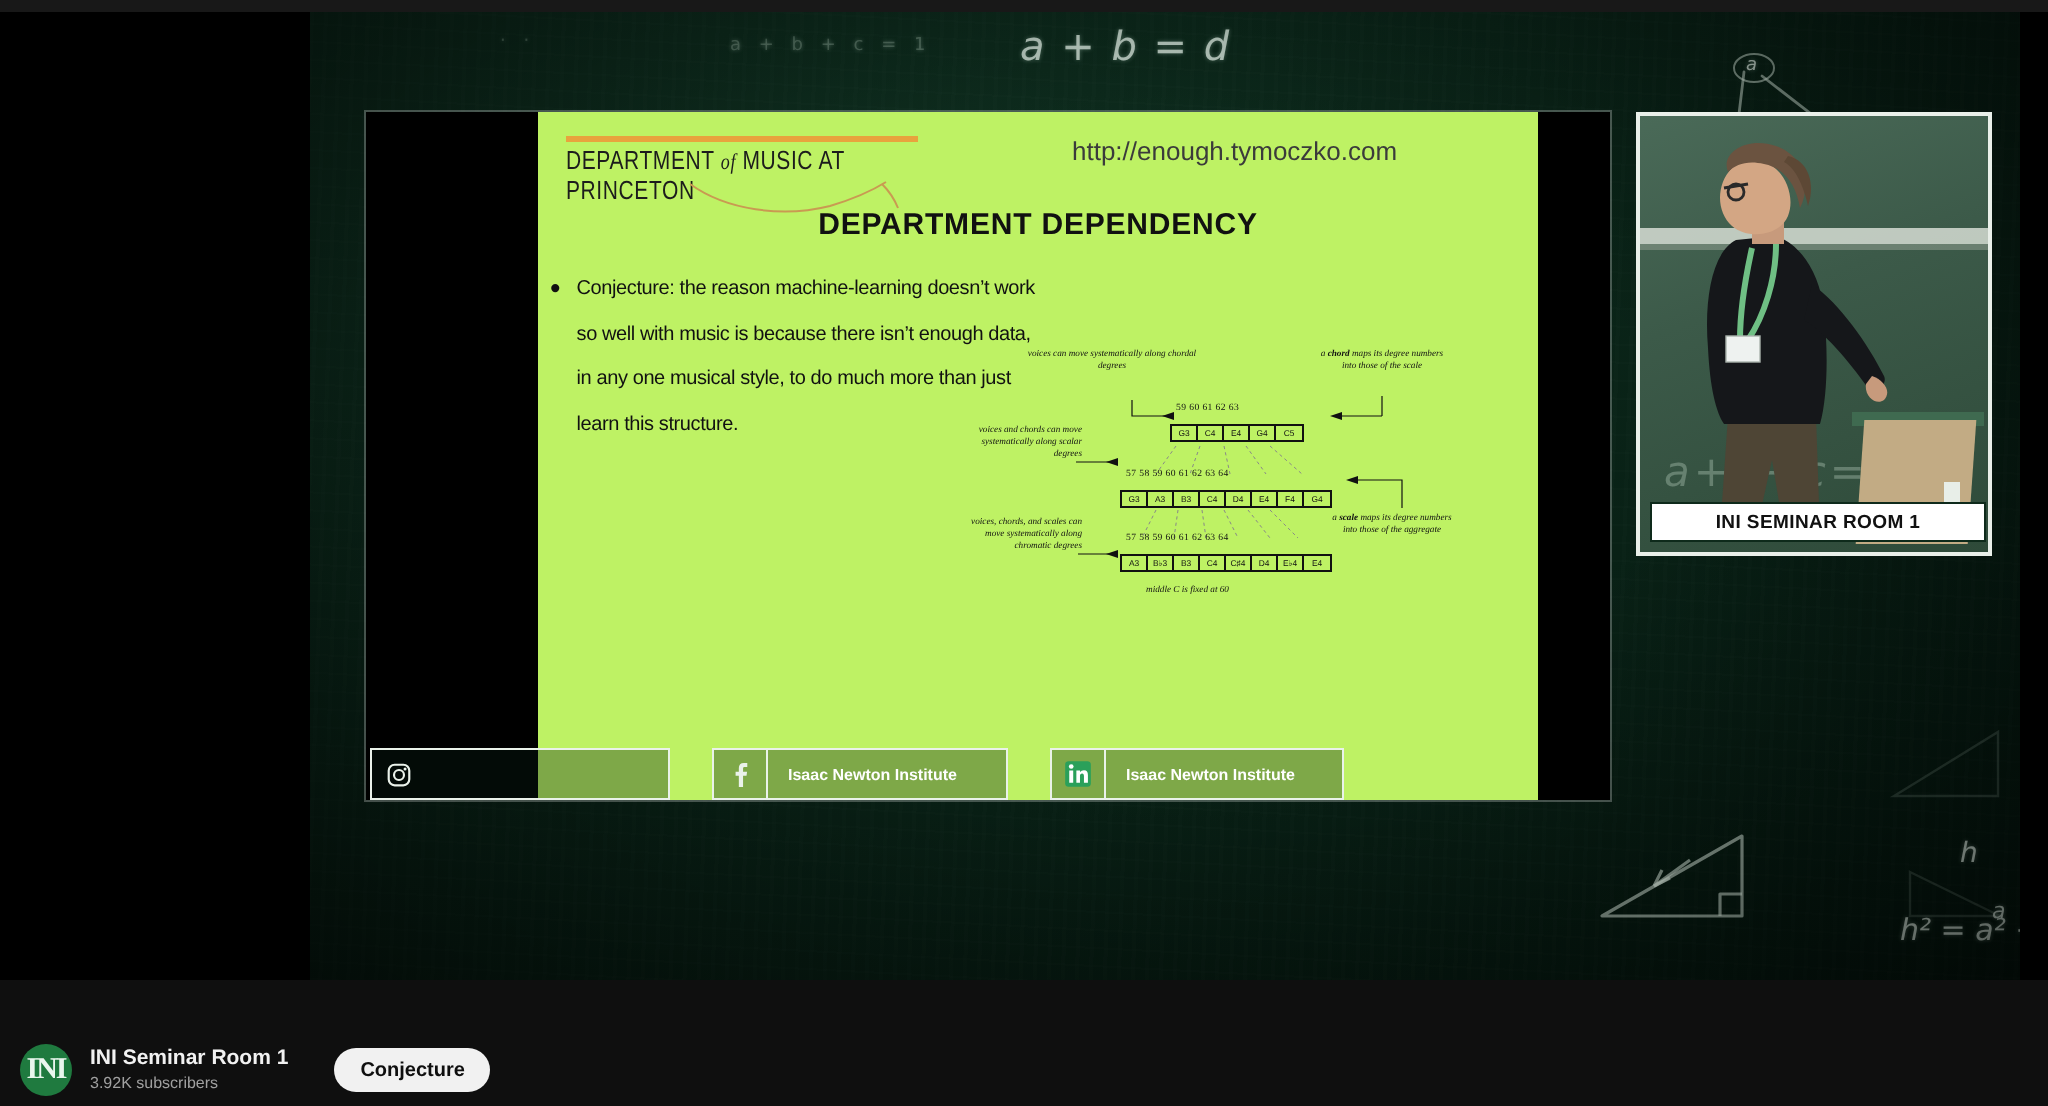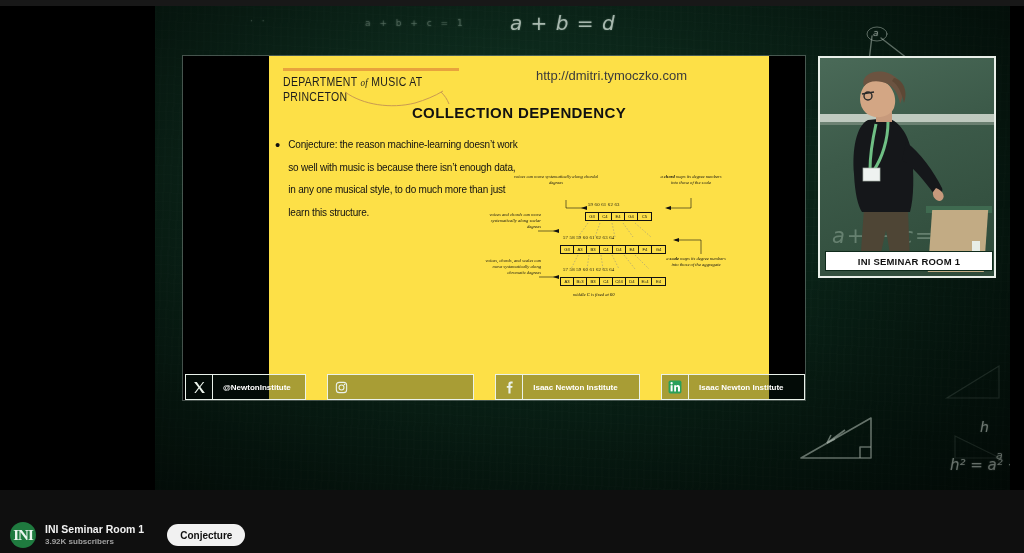--- a/index.html
+++ b/index.html
@@ -57,21 +57,21 @@
 
   svg.chalk-svg { position: absolute; left: 0; top: 0; width: 855px; height: 484px; pointer-events: none; }
 
   
   .slide-wrap {
     position: absolute; left: 28px; top: 50px; width: 622px; height: 344px;
     background: #fff; z-index: 3; box-shadow: 0 0 0 1px rgba(255,255,255,.25);
   }
   .slide-black-l { position: absolute; left: 0; top: 0; width: 86px; height: 344px; background: #000; }
   .slide-black-r { position: absolute; right: 0; top: 0; width: 36px; height: 344px; background: #000; }
-  .slide-inner { position: absolute; left: 86px; top: 0; right: 36px; bottom: 0; background: #fde047; padding: 0; }
+  .slide-inner { position: absolute; left: 86px; top: 0; right: 36px; bottom: 0; background: #bef264; padding: 0; }
 
   .dept-logo { position: absolute; left: 14px; top: 12px; width: 180px; }
   .dept-rule { height: 3px; background: #E8A33D; width: 176px; margin-bottom: 2px; }
   .dept-text {
     font-family: "Liberation Sans", sans-serif;
     font-size: 10.5px; letter-spacing: .3px; color: #1c1c1c;
     font-weight: 400; transform: scaleY(1.25); transform-origin: left top;
   }
   .dept-text i { font-family: "Liberation Serif", serif; font-style: italic; font-size: 9px; }
   .dept-swash { position: absolute; left: 60px; top: 21px; }
@@ -151,21 +151,21 @@
     font-size: 13.5px; font-weight: bold; letter-spacing: .1px;
   }
   .chan-row { position: absolute; left: 10px; top: 32px; display: flex; align-items: center; gap: 9px; }
   .chan-avatar {
     width: 26px; height: 26px; border-radius: 50%; background: #1f7a3f;
     display: flex; align-items: center; justify-content: center;
     color: #eaf6ee; font-size: 15px; font-weight: bold; letter-spacing: -1px;
     font-family: "Liberation Serif", serif;
   }
   .chan-name { color: #f1f1f1; font-size: 10.5px; font-weight: bold; line-height: 13px; }
-  .chan-subs { color: #a0a0a0; font-size: 8px; line-height: 11px; font-weight: bold; }
+  .chan-subs { color: #a0a0a0; font-size: 8px; line-height: 11px; }
   .sub-btn {
     margin-left: 14px; background: #f1f1f1; color: #0f0f0f; border: none;
     border-radius: 14px; height: 22px; padding: 0 13px; font-size: 10px; font-weight: bold;
     font-family: "Liberation Sans", sans-serif; cursor: pointer;
   }
 </style>
 </head>
 <body>
 
 <div id="app">
@@ -216,22 +216,22 @@
               <span>DEPARTMENT</span>
               <i>of</i>
               <span>MUSIC AT PRINCETON</span>
             </div>
             <svg class="dept-swash" width="110" height="22" viewBox="0 0 110 22">
               <path d="M2 3 C20 16, 48 20, 72 14 C82 11, 92 7, 100 2" stroke="#C99A52" stroke-width="1" fill="none"></path>
               <path d="M98 3 C102 7, 104 10, 106 15" stroke="#C99A52" stroke-width="1" fill="none"></path>
             </svg>
           </div>
 
-          <div class="slide-url">http://dmitri.tymoczko.com</div>
-          <div class="slide-title">COLLECTION DEPENDENCY</div>
+          <div class="slide-url">http://enough.tymoczko.com</div>
+          <div class="slide-title">DEPARTMENT DEPENDENCY</div>
 
           <div class="bullet-block">
             <div class="bullet-dot">•</div>
             <div class="bullet-text">Conjecture: the reason machine-learning doesn’t work so well with music is because there isn’t enough data, in any one musical style, to do much more than just learn this structure.</div>
           </div>
 
           <div class="diagram">
             <svg class="diag-svg" viewBox="0 0 215 145">
               <g stroke="#111" stroke-width=".6" fill="none">
                 <path d="M51 26 L51 34 L70 34"></path>
@@ -347,28 +347,20 @@
 
           <path d="M24 24 L36 22" stroke="#2a2a2a" stroke-width="1.6" fill="none"></path>
           <circle cx="30" cy="26" r="4" stroke="#2a2a2a" stroke-width="1.4" fill="none"></circle>
         </svg>
 
         <div class="cam-label">INI SEMINAR ROOM 1</div>
       </div>
 
       <div class="social">
 
-        <div class="soc" style="width:124px">
-          <div class="ico">
-            <svg width="13" height="13" viewBox="0 0 24 24">
-                <path d="M2 2 L10 12 L2.4 22 H5 L11.3 13.7 L17 22 H22 L13.6 11.3 L20.8 2 H18.2 L12.4 9.6 L7 2 Z" fill="#eaf2ea"></path>
-              </svg>
-          </div>
-          <div class="handle">@NewtonInstitute</div>
-        </div>
 
         <div class="soc" style="width:150px">
           <div class="ico">
             <svg width="13" height="13" viewBox="0 0 24 24">
                 <rect x="2.5" y="2.5" width="19" height="19" rx="5.5" stroke="#eaf2ea" stroke-width="2" fill="none"></rect>
                 <circle cx="12" cy="12" r="4.6" stroke="#eaf2ea" stroke-width="2" fill="none"></circle>
                 <circle cx="17.6" cy="6.4" r="1.4" fill="#eaf2ea"></circle>
               </svg>
           </div>
         </div>

